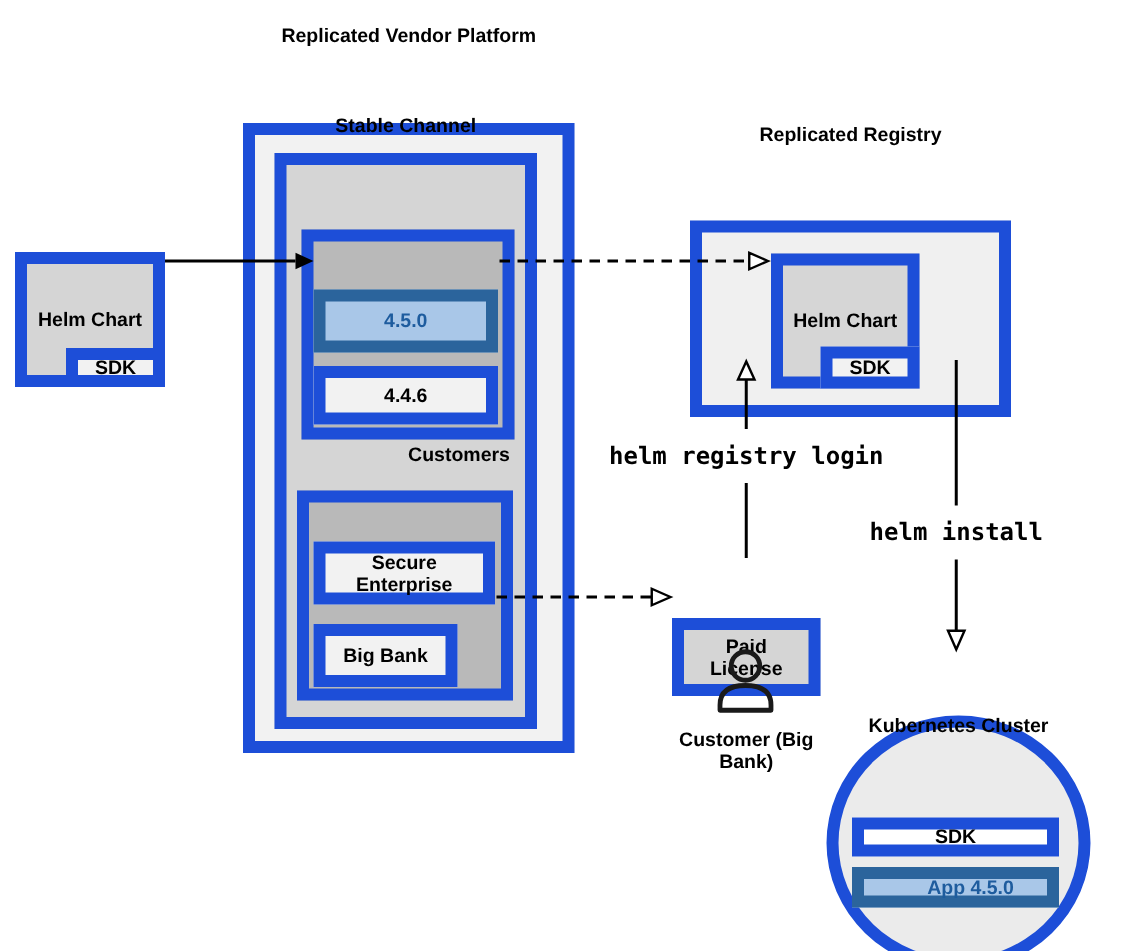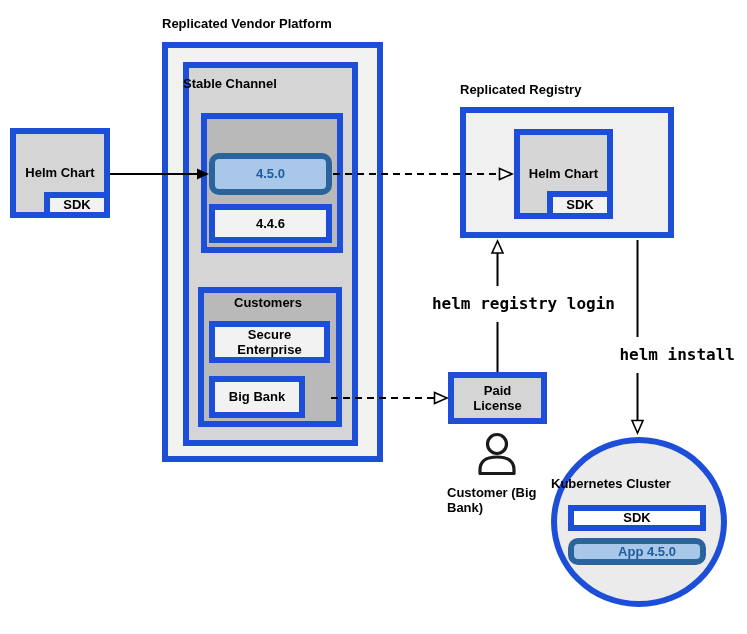--- a/index.html
+++ b/index.html
@@ -1,29 +1,29 @@
 <!DOCTYPE html>
 <html style="--accent-fill: #a9c7e8; --accent-border: #2b649c; --accent-text: #1e5c9e;"><head>
 <meta charset="utf-8">
 <style>
   html,body{margin:0;padding:0;background:#fff;}
   body{font-family:"Liberation Sans","DejaVu Sans",sans-serif;color:#000;}
   .canvas{position:relative;width:747px;height:634px;background:#fff;overflow:hidden;}
-  .node{position:absolute;box-sizing:border-box;border:6px solid #1d4ed8;}
+  .node{position:absolute;box-sizing:border-box;border:8px solid #1d4ed8;margin-top:40px;}
   .fill-lightest{background:#f2f2f2;}
   .fill-light{background:#f0f0f0;}
   .fill-mid{background:#d5d5d5;}
   .fill-mid2{background:#d6d6d6;}
   .fill-dark{background:#b9b9b9;}
   .fill-white{background:#ffffff;}
-  .fill-accent{background:var(--accent-fill,#a9c7e8);border-color:var(--accent-border,#2b649c);border-radius:10px;}
-  .lbl{position:absolute;font-weight:bold;font-size:13px;line-height:1.18;text-align:left;}
+  .fill-accent{background:var(--accent-fill,#a9c7e8);border-color:var(--accent-border,#2b649c);}
+  .lbl{position:absolute;font-weight:bold;font-size:13px;line-height:1.18;text-align:center;}
   .center-lbl{display:flex;align-items:center;justify-content:center;font-weight:bold;font-size:13px;text-align:center;width:100%;height:100%;line-height:1.18;}
   .accent-text{color:var(--accent-text,#1e5c9e);}
-  .mono-lbl{position:absolute;font-family:"DejaVu Sans Mono","Liberation Mono",monospace;font-weight:bold;font-size:16px;line-height:1;text-align:right;white-space:nowrap;}
+  .mono-lbl{position:absolute;font-family:"DejaVu Sans Mono","Liberation Mono",monospace;font-weight:bold;font-size:16px;line-height:1;text-align:center;white-space:nowrap;}
   .circle{border-radius:50%;}
   svg.overlay{position:absolute;left:0;top:0;pointer-events:none;}
 </style>
 </head>
 <body>
 
 <div class="canvas">
 
   <div class="node fill-lightest" style="left:162px;top:42px;width:221px;height:420px;"></div>
   <div class="lbl" style="left:162px;top:16px;width:221px;">Replicated Vendor Platform</div>

